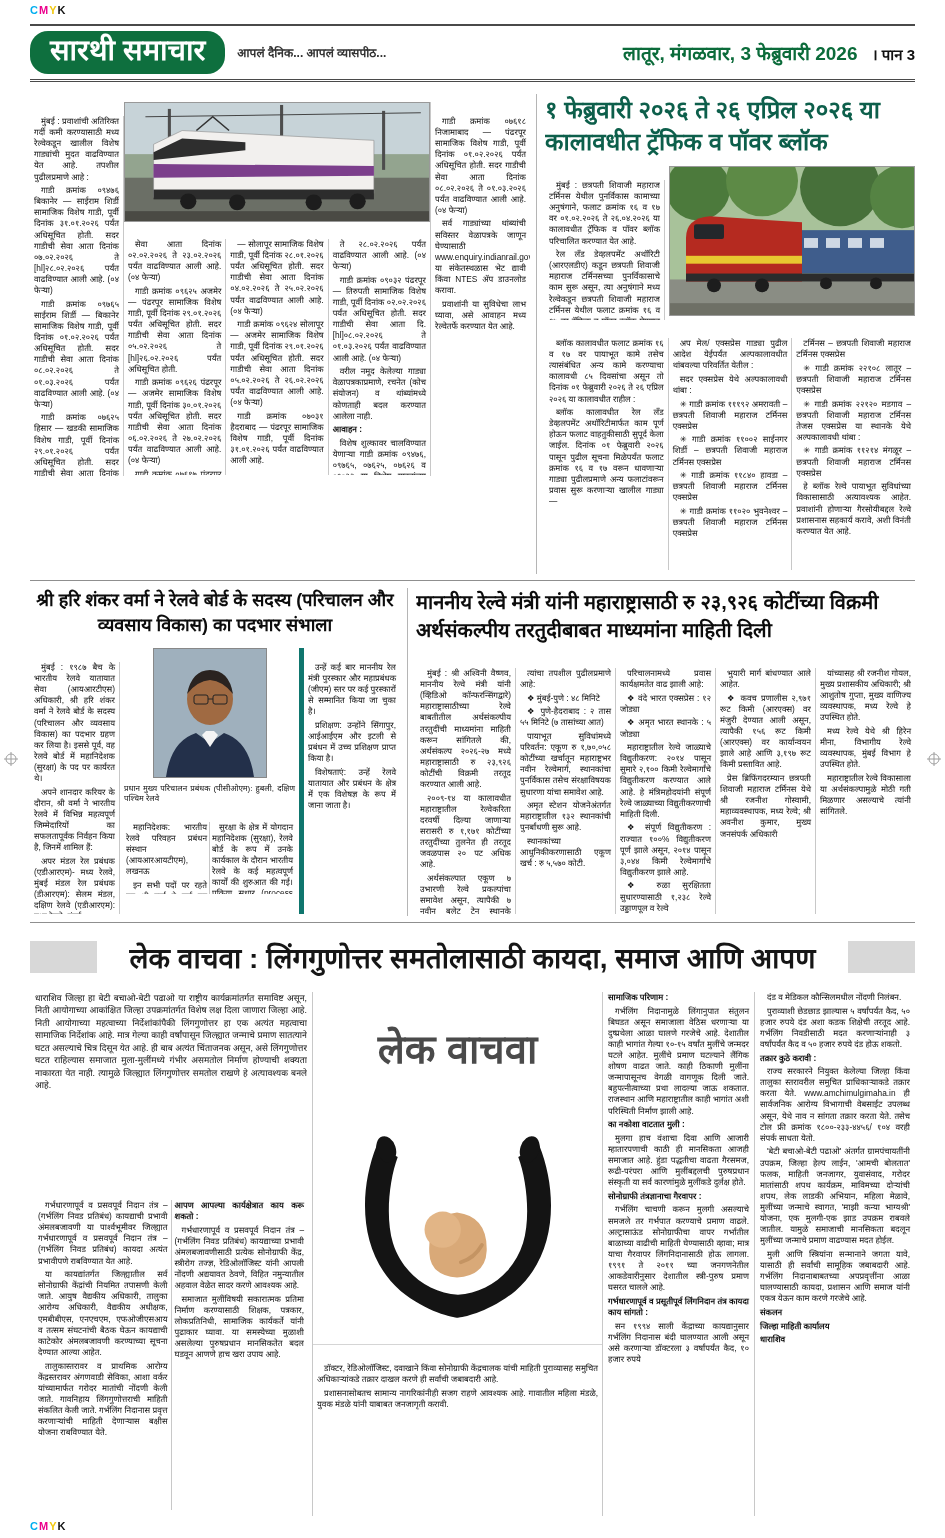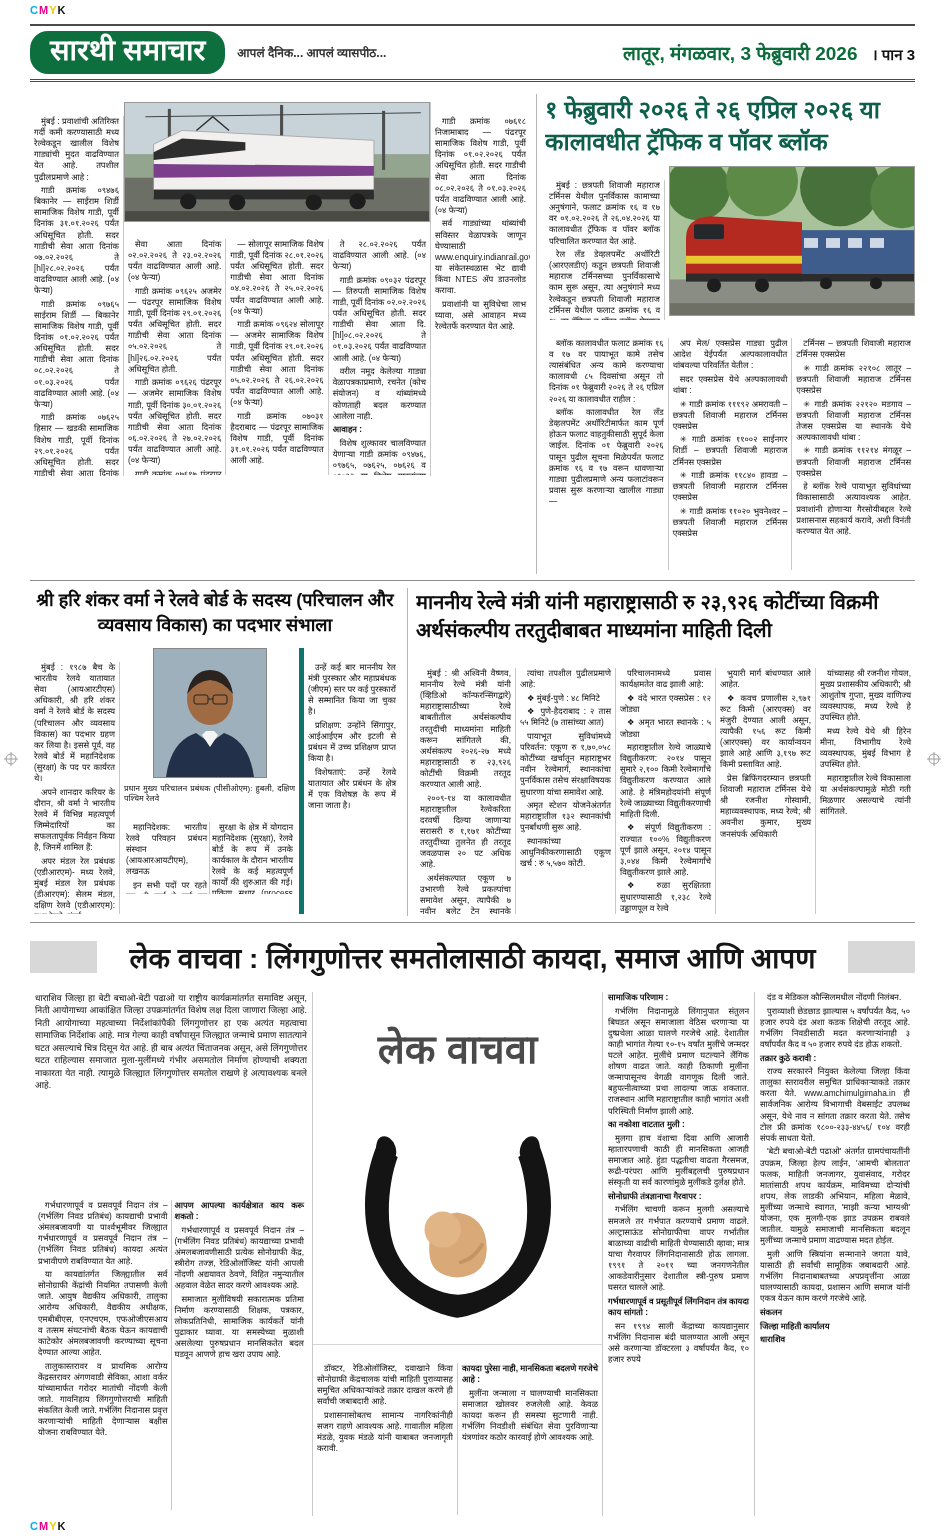--- a/index.html
+++ b/index.html
@@ -356,24 +356,20 @@
             <path d="M85,122 Q83,84 114,80 Q146,84 145,120 Q144,146 114,148 Q86,146 85,122 Z" fill="#d9a978"></path>
             <circle cx="99" cy="98" r="19" fill="#e2b586"></circle>
             <path d="M118,132 q14,-4 22,-18" fill="none" stroke="#c49463" stroke-width="4" stroke-linecap="round"></path>
           </svg>
         </div>
         <div class="subcols">
           <div class="col body-text">
               <p>डॉक्टर, रेडिओलॉजिस्ट, दवाखाने किंवा सोनोग्राफी केंद्रचालक यांची माहिती पुराव्यासह समुचित अधिकाऱ्यांकडे तक्रार दाखल करणे ही सर्वांची जबाबदारी आहे.</p>
               <p>प्रशासनासोबतच सामान्य नागरिकांनीही सजग राहणे आवश्यक आहे. गावातील महिला मंडळे, युवक मंडळे यांनी याबाबत जनजागृती करावी.</p>
             </div>
-          <div class="col body-text">
-              <p class="pb">कायदा पुरेसा नाही, मानसिकता बदलणे गरजेचे आहे :</p>
-              <p>मुलींना जन्माला न घालण्याची मानसिकता समाजात खोलवर रुजलेली आहे. केवळ कायदा करून ही समस्या सुटणारी नाही. गर्भलिंग निवडीशी संबंधित सेवा पुरविणाऱ्या यंत्रणांवर कठोर कारवाई होणे आवश्यक आहे.</p>
-            </div>
         </div>
       </div>
       <div class="stripC body-text">
           <p class="pb">सामाजिक परिणाम :</p>
           <p>गर्भलिंग निदानामुळे लिंगानुपात संतुलन बिघडत असून समाजाला वेठिस धरणाऱ्या या दुष्प्रथेला आळा घालणे गरजेचे आहे. देशातील काही भागांत गेल्या १०-१५ वर्षांत मुलींचे जन्मदर घटले आहेत. मुलींचे प्रमाण घटल्याने लैंगिक शोषण वाढत जाते. काही ठिकाणी मुलींना जन्मापासूनच वेगळी वागणूक दिली जाते. बहुपत्नीत्वाच्या प्रथा लादल्या जाऊ शकतात. राजस्थान आणि महाराष्ट्रातील काही भागांत अशी परिस्थिती निर्माण झाली आहे.</p>
           <p class="pb">का नकोशा वाटतात मुली :</p>
           <p>मुलगा हाच वंशाचा दिवा आणि आजारी म्हातारपणाची काठी ही मानसिकता आजही समाजात आहे. हुंडा पद्धतीचा वाढता गैरसमज, रूढी-परंपरा आणि मुलींबद्दलची पुरुषप्रधान संस्कृती या सर्व कारणांमुळे मुलींकडे दुर्लक्ष होते.</p>
           <p class="pb">सोनोग्राफी तंत्रज्ञानाचा गैरवापर :</p>
           <p>गर्भलिंग चाचणी करून मुलगी असल्याचे समजले तर गर्भपात करण्याचे प्रमाण वाढले. अल्ट्रासाऊंड सोनोग्राफीचा वापर गर्भातील बाळाच्या वाढीची माहिती घेण्यासाठी व्हावा; मात्र याचा गैरवापर लिंगनिदानासाठी होऊ लागला. १९९१ ते २०११ च्या जनगणनेतील आकडेवारीनुसार देशातील स्त्री-पुरुष प्रमाण घसरत चालले आहे.</p>
           <p class="pb">गर्भधारणापूर्व व प्रसूतीपूर्व लिंगनिदान तंत्र कायदा काय सांगतो :</p>

